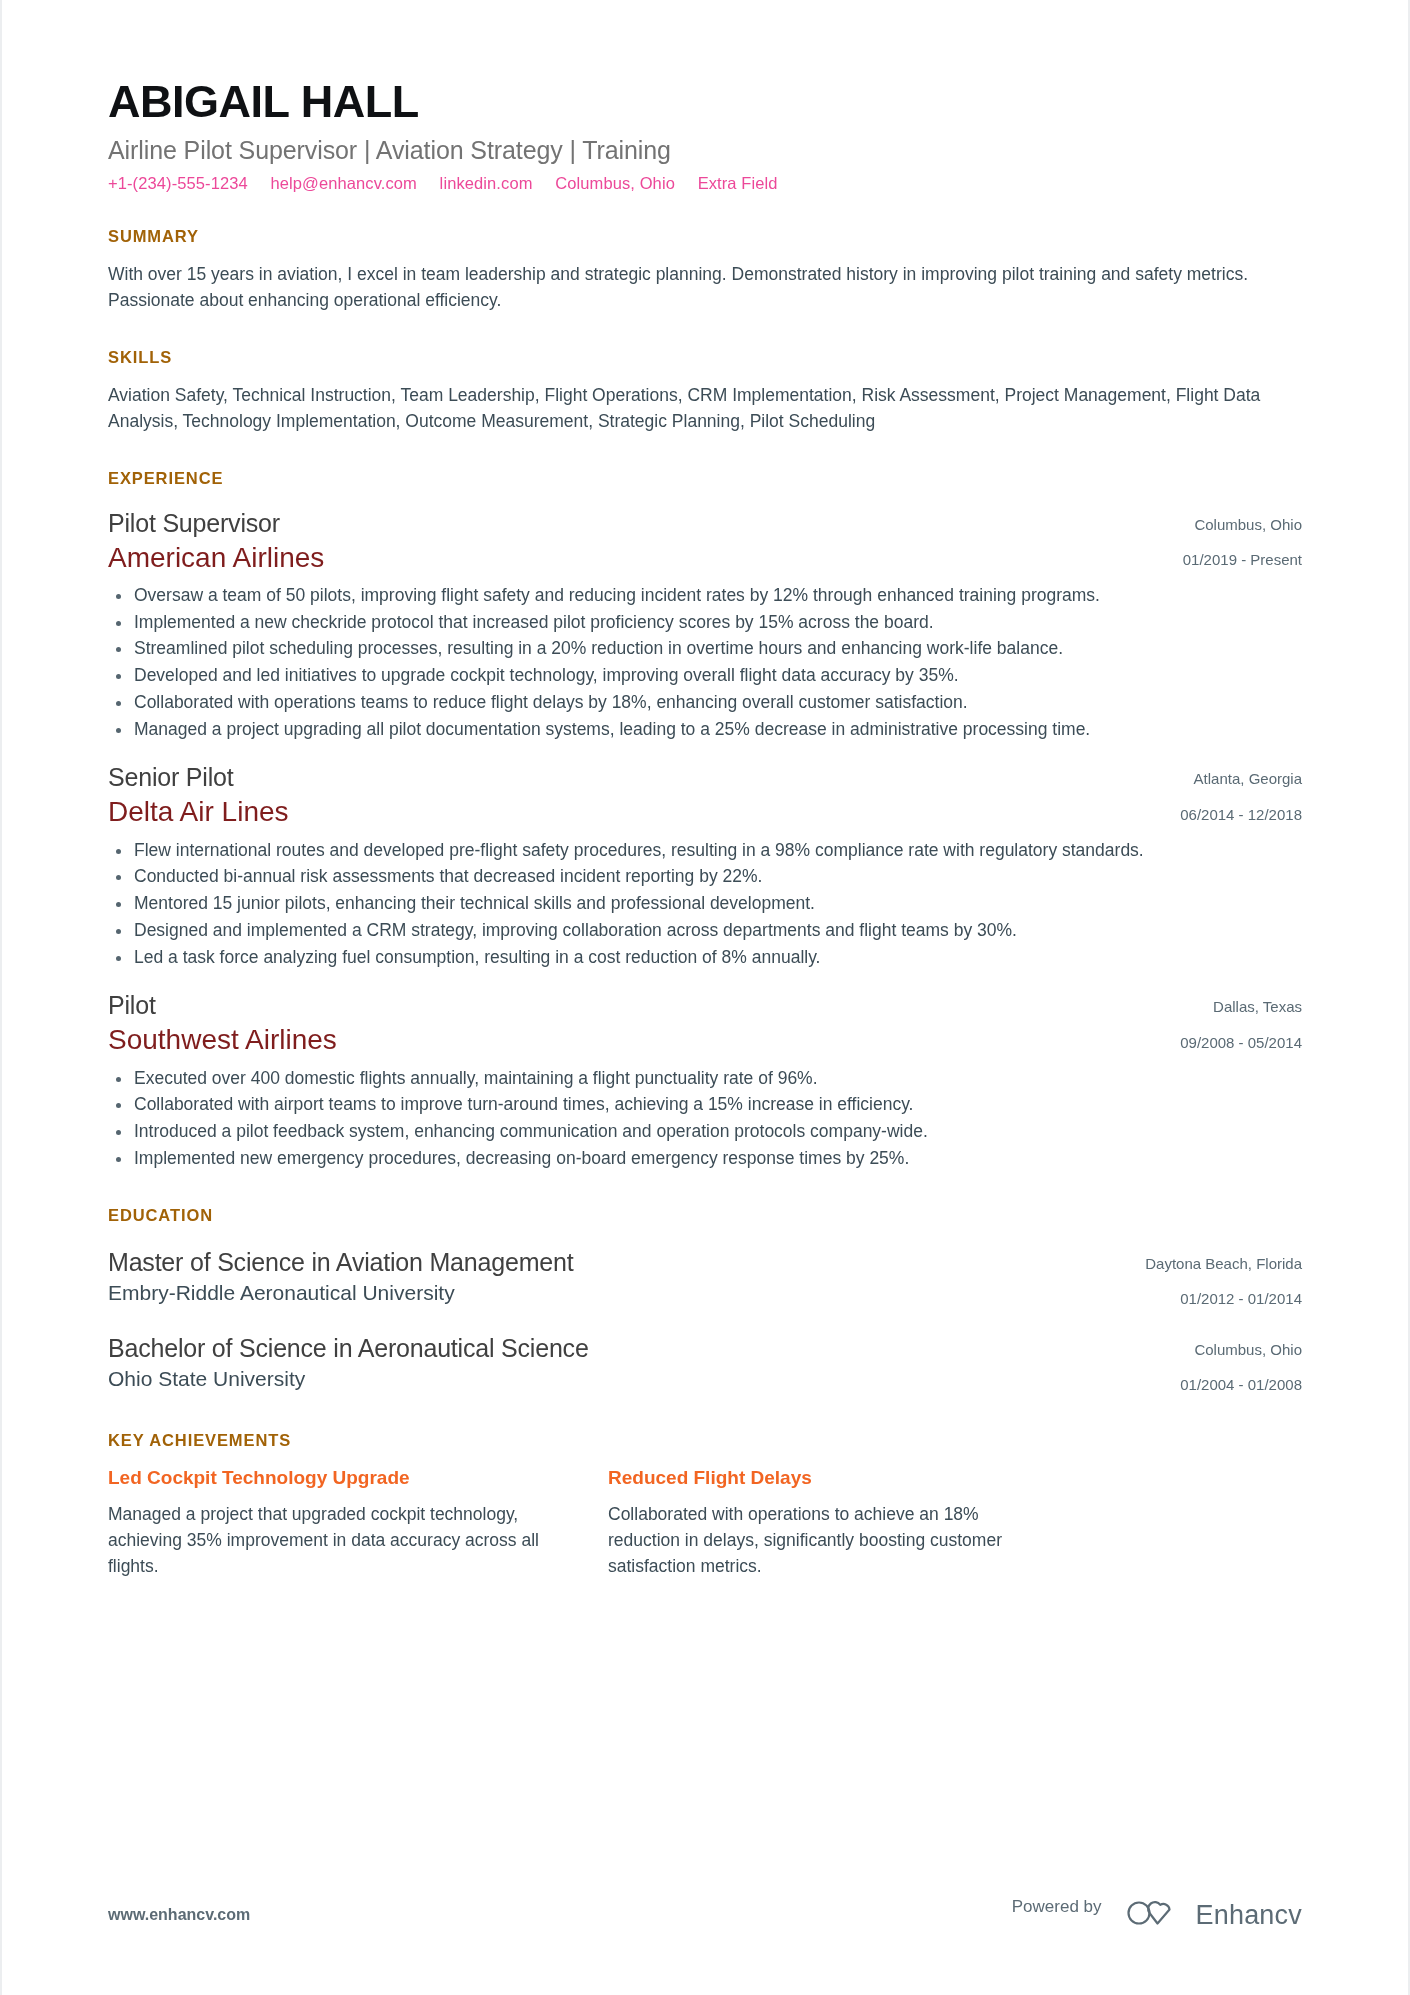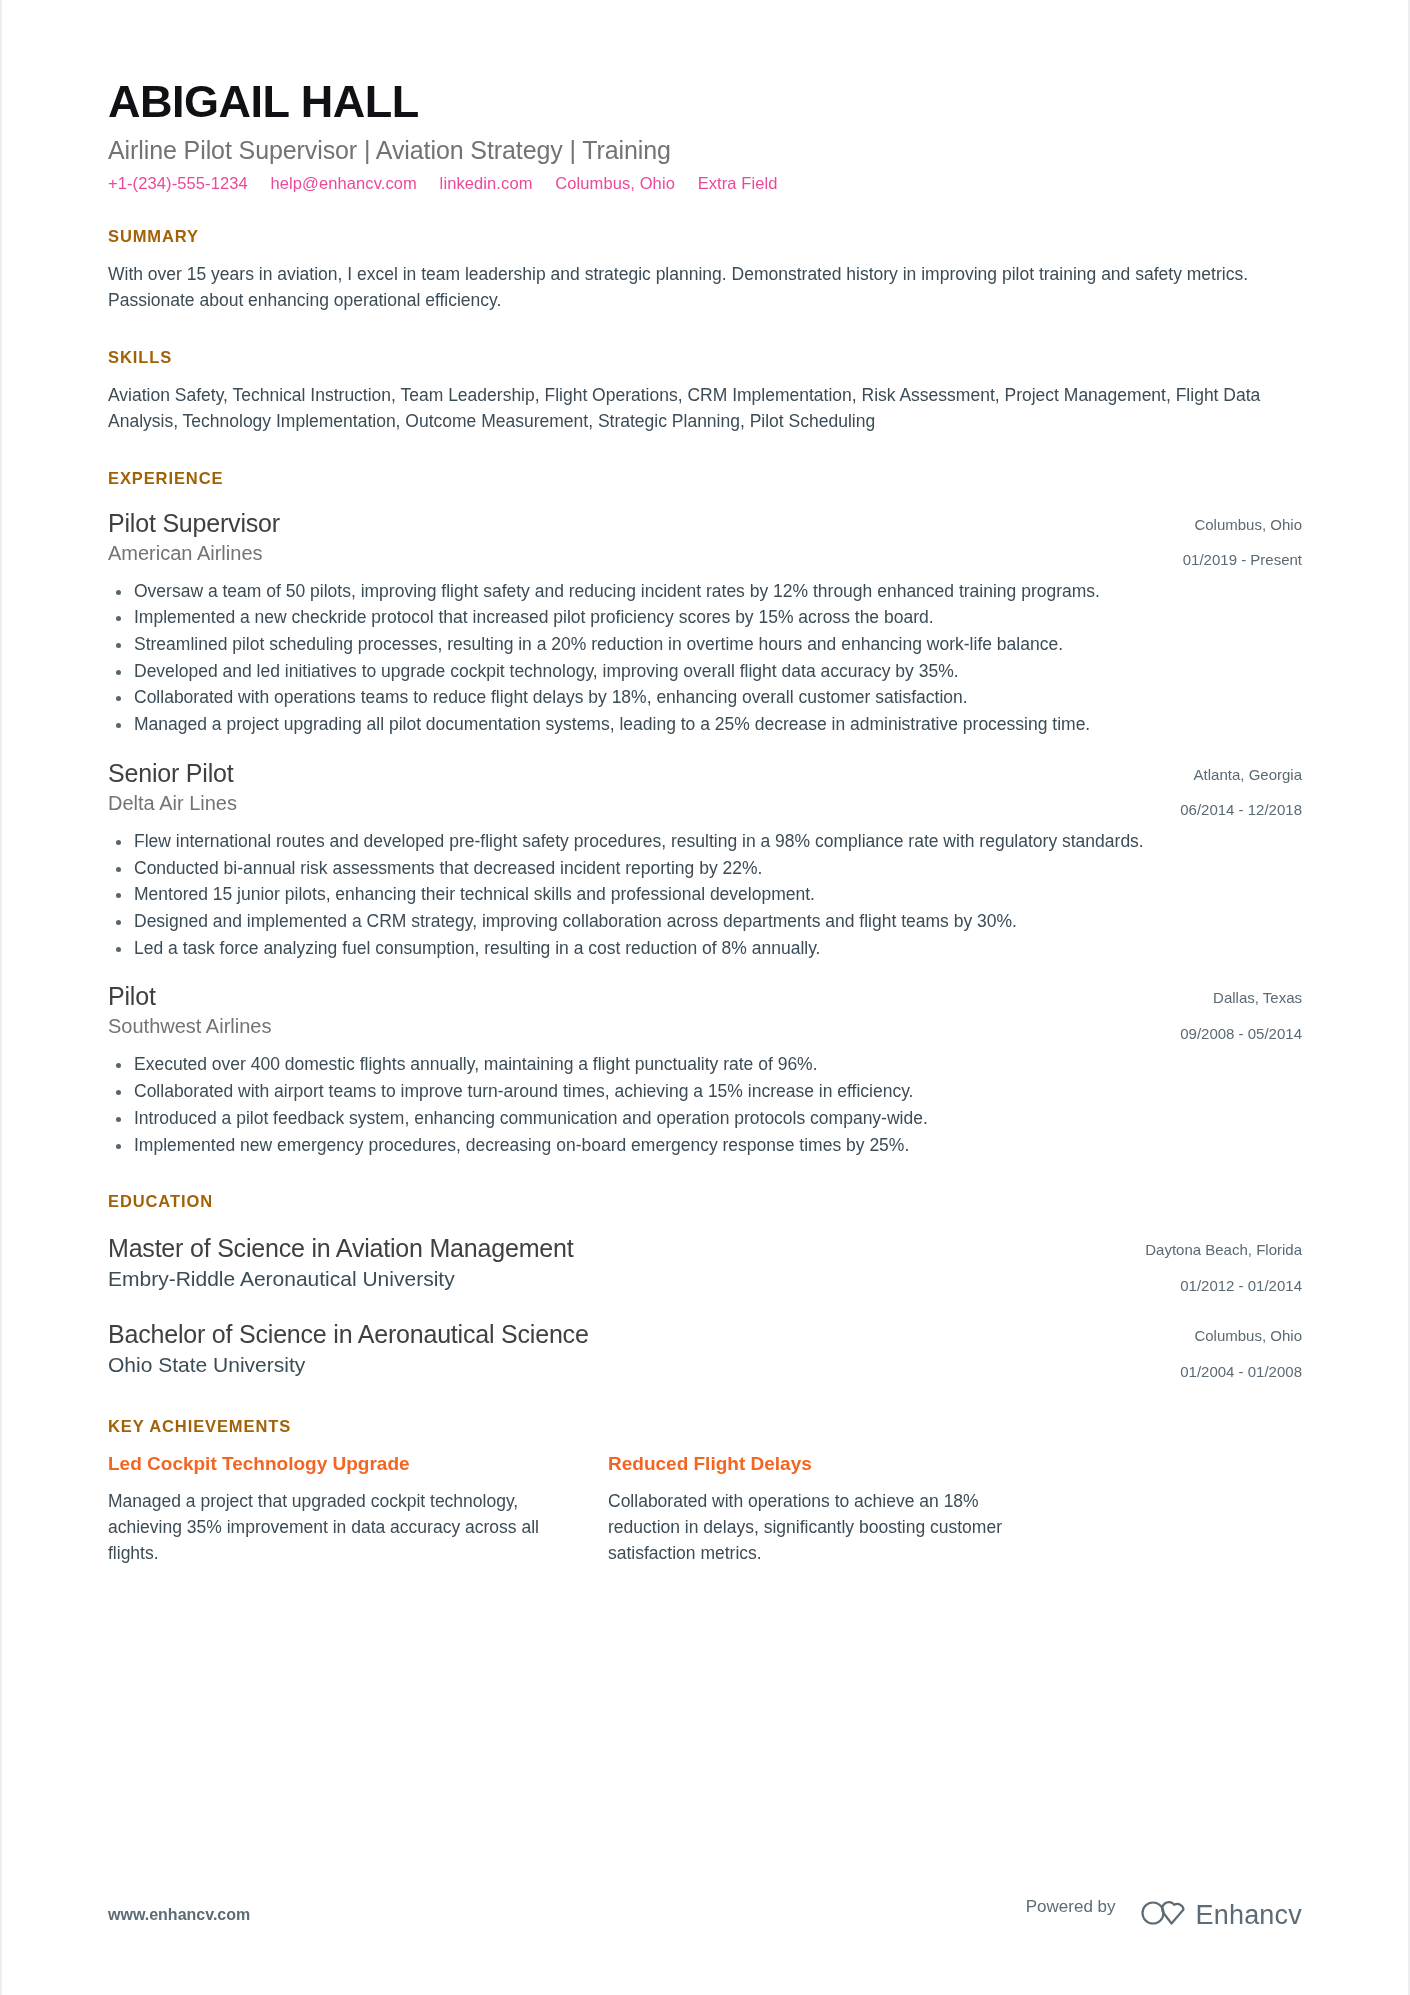--- a/index.html
+++ b/index.html
@@ -105,22 +105,22 @@
     padding-top: 6px;
     padding-left: 22px;
   }
   .entry-title {
     font-size: 25px;
     color: #404040;
     line-height: 1.2;
     letter-spacing: -0.2px;
   }
   .entry-org {
-    font-size: 20px;
-    color: #737373;
+    font-size: 28px;
+    color: #7f1d1d;
     line-height: 1.3;
     margin-top: 2px;
   }
   .entry-org.muted {
     color: #3c4c56;
     font-size: 21px;
   }
   .entry-loc {
     font-size: 15px;
     color: #5a6a74;
@@ -200,20 +200,21 @@
     align-items: flex-start;
     gap: 22px;
   }
   .powered-by {
     font-size: 17px;
     color: #5c6b75;
   }
   .brand-lockup {
     display: flex;
     align-items: center;
+    gap: 14px;
   }
   .brand-name {
     font-size: 27px;
     color: #5c6b75;
     letter-spacing: 0.2px;
   }
 </style>
 </head>
 <body>
 

